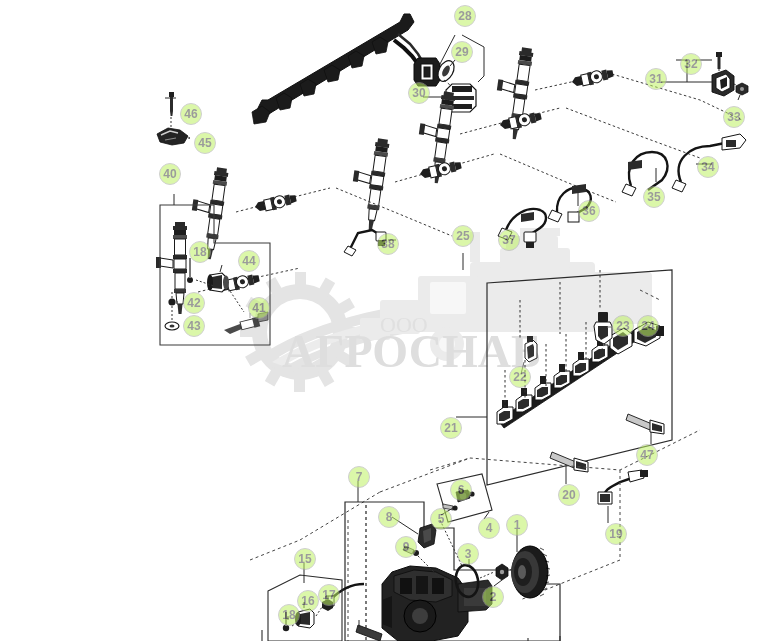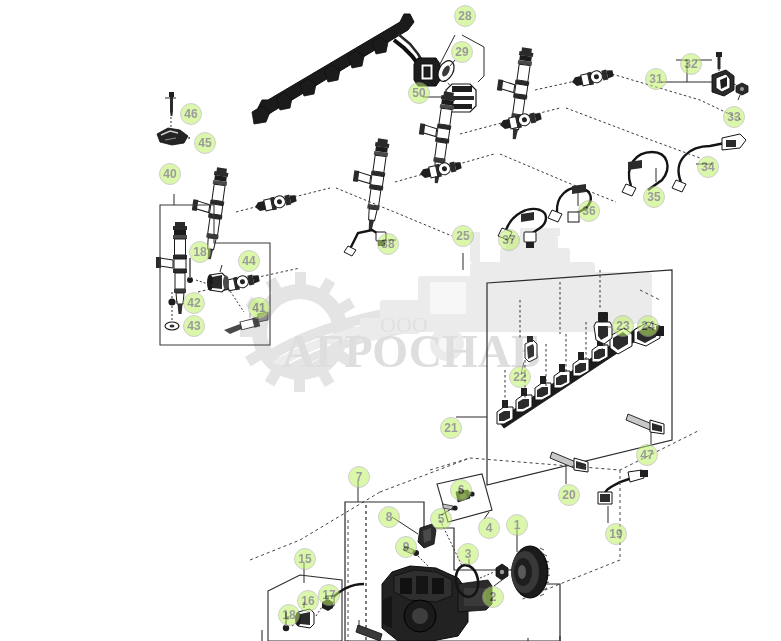--- a/index.html
+++ b/index.html
@@ -667,21 +667,21 @@
       <div class="callout small faded" style="left: 278px; top: 604px;">18</div>
       <div class="callout small faded" style="left: 605px; top: 523px;">19</div>
       <div class="callout small faded" style="left: 558px; top: 484px;">20</div>
       <div class="callout small faded" style="left: 440px; top: 417px;">21</div>
       <div class="callout small faded" style="left: 509px; top: 366px;">22</div>
       <div class="callout small faded" style="left: 612px; top: 315px;">23</div>
       <div class="callout small faded" style="left: 637px; top: 315px;">24</div>
       <div class="callout small faded" style="left: 452px; top: 225px;">25</div>
       <div class="callout small faded" style="left: 454px; top: 5px;">28</div>
       <div class="callout small faded" style="left: 451px; top: 41px;">29</div>
-      <div class="callout small faded" style="left: 408px; top: 82px;">50</div>
+      <div class="callout small faded" style="left: 408px; top: 82px;">30</div>
       <div class="callout small faded" style="left: 645px; top: 68px;">31</div>
       <div class="callout small faded" style="left: 680px; top: 53px;">32</div>
       <div class="callout small faded" style="left: 723px; top: 106px;">33</div>
       <div class="callout small faded" style="left: 697px; top: 156px;">34</div>
       <div class="callout small faded" style="left: 643px; top: 186px;">35</div>
       <div class="callout small faded" style="left: 578px; top: 200px;">36</div>
       <div class="callout small faded" style="left: 498px; top: 229px;">37</div>
       <div class="callout small faded" style="left: 377px; top: 233px;">38</div>
       <div class="callout small faded" style="left: 159px; top: 163px;">40</div>
       <div class="callout small faded" style="left: 240px; top: 297px; margin-left: 8px;">41</div>

